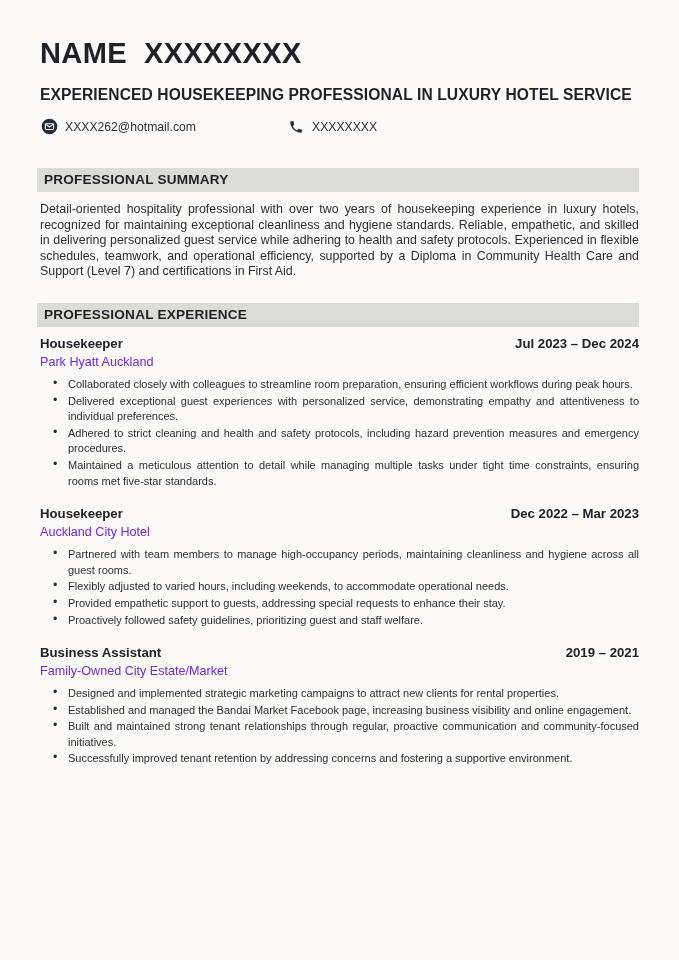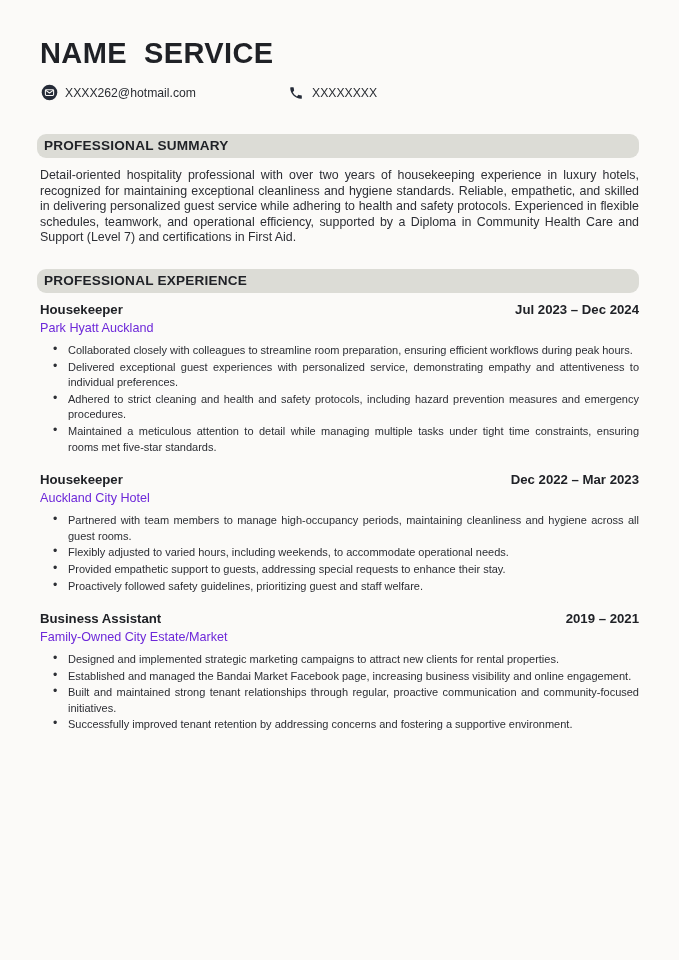--- a/index.html
+++ b/index.html
@@ -44,21 +44,20 @@
   section.summary { margin-top: 33px; }
   section.experience { margin-top: 23px; }
   .sec-bar {
     background: #dcdcd6;
     color: #1f2126;
     font-size: 13.6px;
     font-weight: 700;
     letter-spacing: 0.2px;
     padding: 4px 8px 5px 7px;
     margin-left: -3px;
-    border-radius: 9px;
   }
 
   
   .body-text {
     margin: 10px 0 0 0;
     font-size: 12.4px;
     line-height: 15.6px;
     text-align: justify;
     color: #2c2e34;
   }
@@ -87,21 +86,22 @@
     font-size: 12.4px;
     color: #2c2e34;
   }
 </style>
 </head>
 <body>
 
 <div class="page">
 
   <header>
-    <h1 class="name">NAME  SERVICE</h1>
+    <h1 class="name">NAME  XXXXXXXX</h1>
+    <h2 class="headline">EXPERIENCED HOUSEKEEPING PROFESSIONAL IN LUXURY HOTEL SERVICE</h2>
 
     <div class="contact">
       <div class="contact-row">
         <div class="contact-cell cell-email">
           <span class="cicon">
             <svg width="17" height="17" viewBox="0 0 24 24">
                 <circle cx="12" cy="12" r="11" fill="#252b38"></circle>
                 <rect x="6.2" y="8" width="11.6" height="8.2" rx="1.3" fill="none" stroke="#fbfaf8" stroke-width="1.5"></rect>
                 <path d="M6.8 8.9l5.2 3.8 5.2-3.8" stroke="#fbfaf8" stroke-width="1.5" fill="none" stroke-linecap="round" stroke-linejoin="round"></path>
               </svg>

